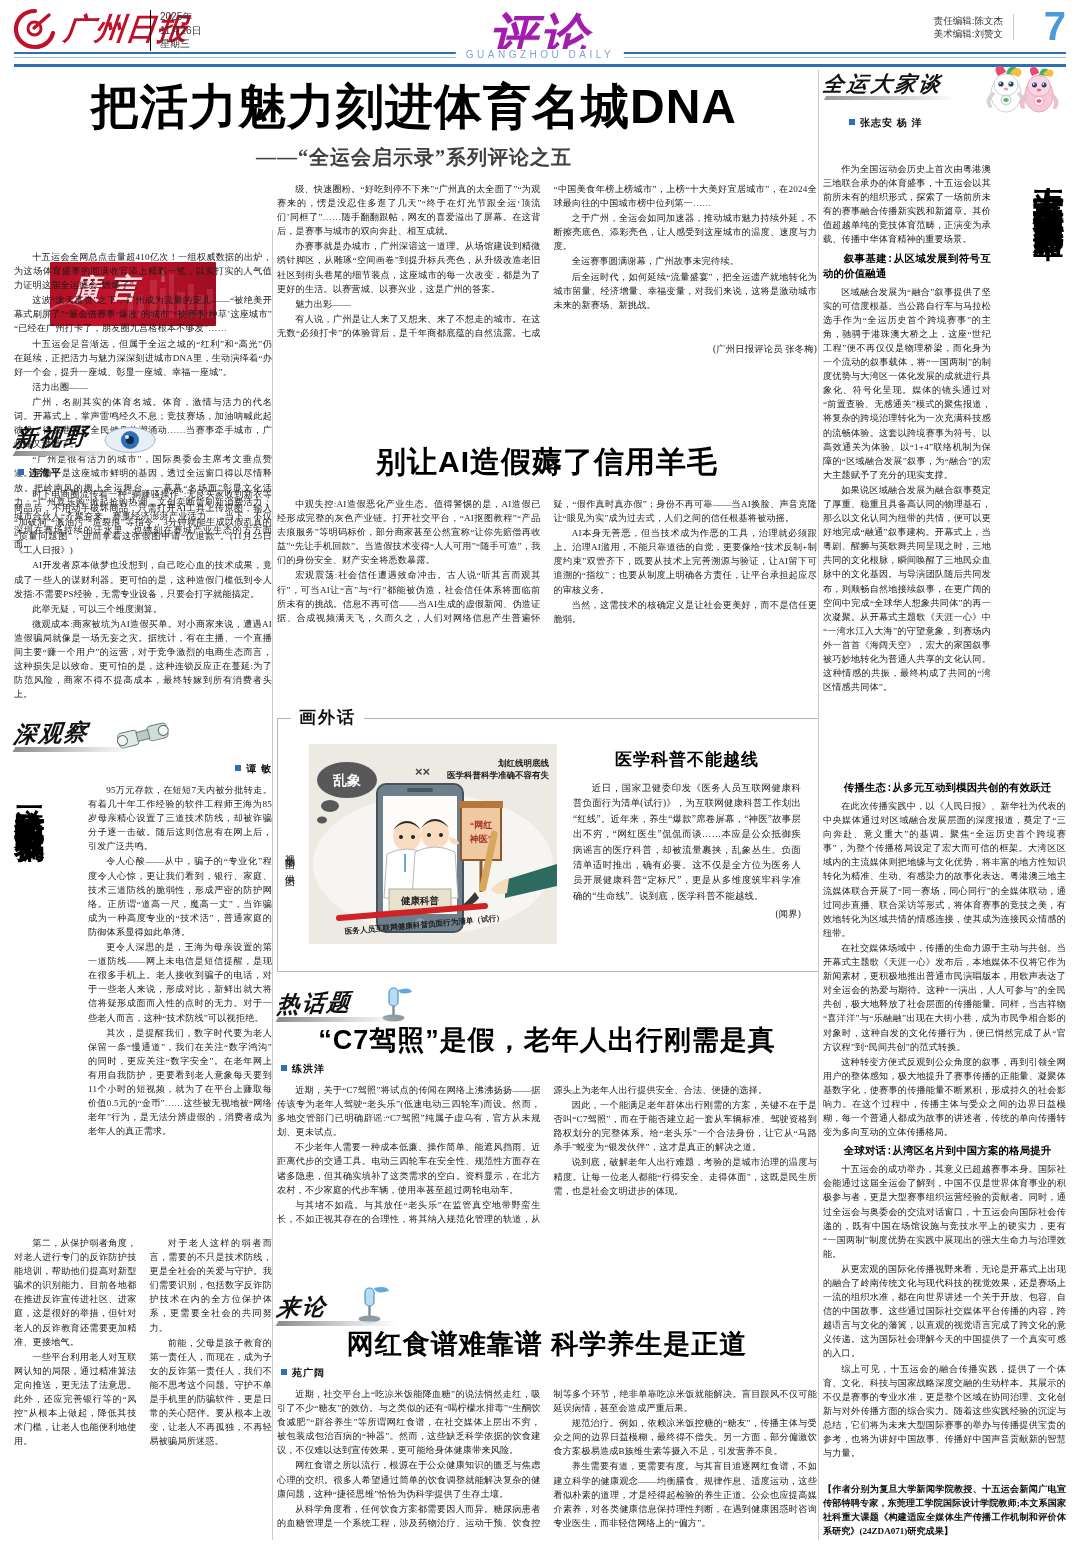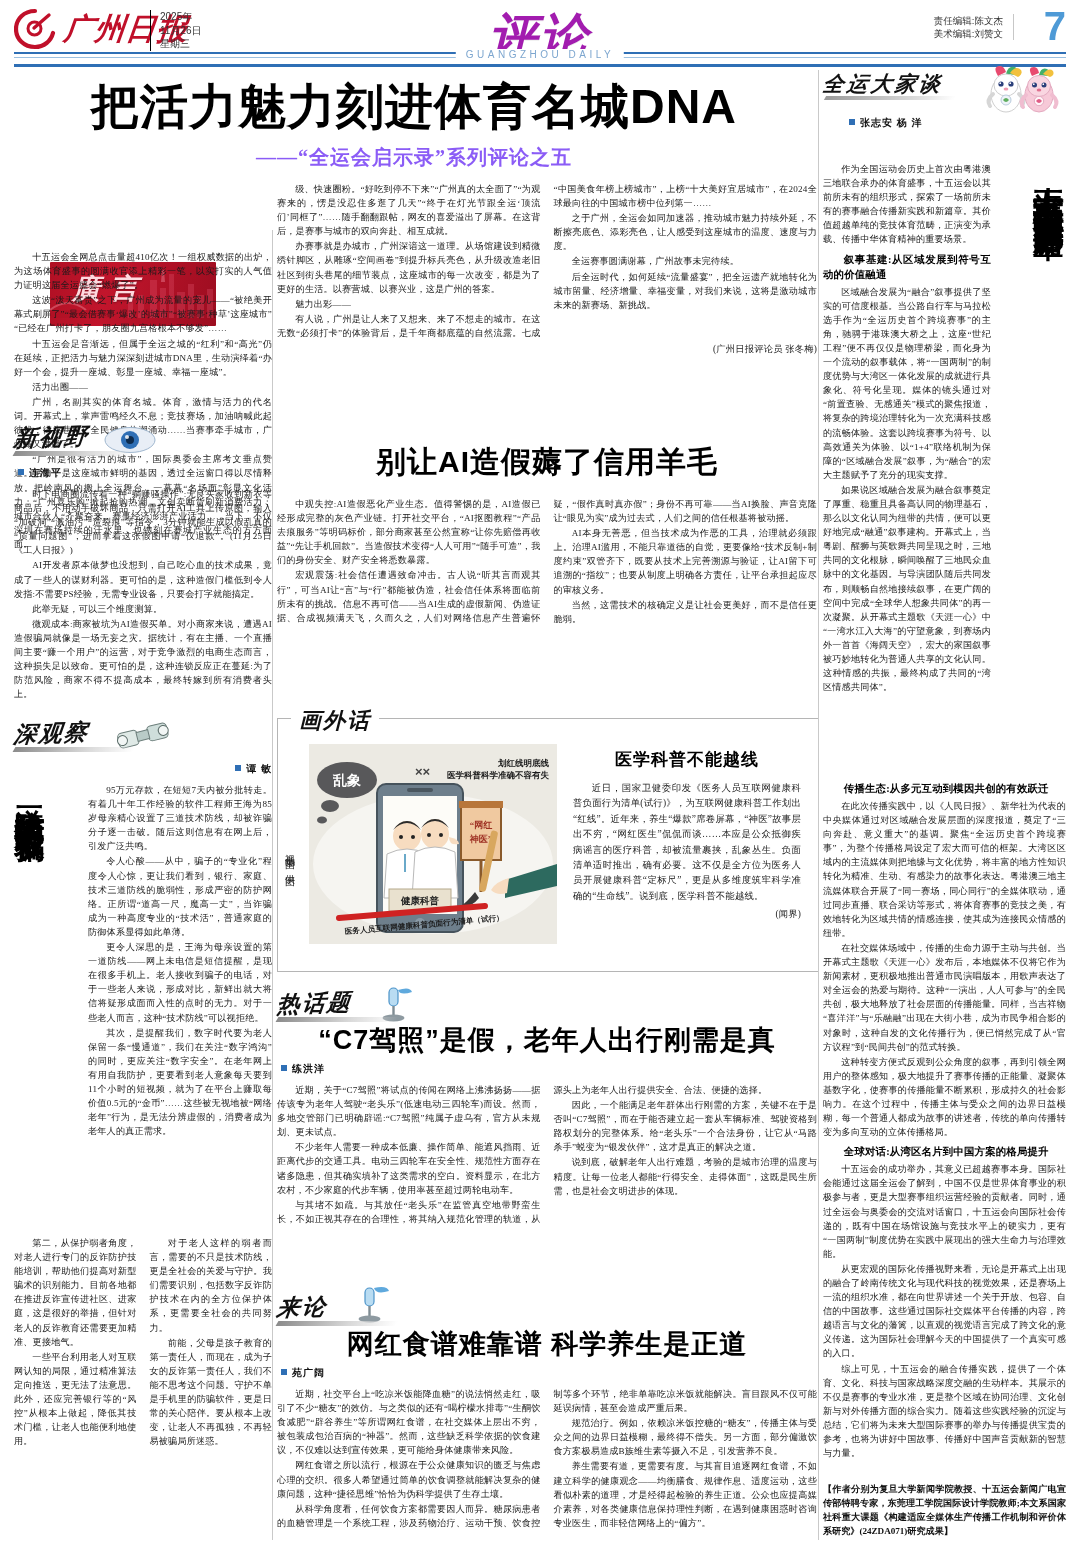--- a/index.html
+++ b/index.html
@@ -70,21 +70,21 @@
   
   .lead-head{position:absolute;left:14px;top:10px;width:800px;text-align:center;}
   .lead-title{
     font-family:"Liberation Sans","DejaVu Sans",sans-serif;
     font-size:48px;font-weight:bold;letter-spacing:1px;
     line-height:1.12;color:#000;
   }
   .lead-sub{
     margin-top:10px;
     font-family:"Liberation Serif",serif;
-    font-size:20px;font-weight:bold;color:#8b5cf6;letter-spacing:1px;
+    font-size:20px;font-weight:bold;color:#404040;letter-spacing:1px;
   }
 
   
   .gy-banner{
     position:absolute;left:50px;top:192px;width:166px;height:64px;
     background:linear-gradient(105deg,#b01024 0%,#c2152c 35%,#9c0d20 100%);
     overflow:hidden;border-radius:1px;
   }
   .gy-banner .sky{position:absolute;inset:0;opacity:.5;}
   .gy-banner .word{
@@ -158,21 +158,21 @@
   }
   .mascots{position:absolute;right:0;top:-6px;}
   .right-vert{
     position:absolute;right:0;top:95px;
     writing-mode:vertical-rl;text-orientation:upright;
     font-family:"Liberation Sans","DejaVu Sans",sans-serif;
     font-size:31px;font-weight:bold;letter-spacing:3px;
     line-height:1.05;color:#000;height:600px;
   }
   .sub-h{
-    font-family:Liberation Serif, serif;
+    font-family:Liberation Mono, monospace;
     font-size:10.4px;font-weight:bold;line-height:15px;
     margin:5px 0 3px 0;text-indent:2em;color:#000;
   }
   .note-block{
     font-family:"Liberation Serif",serif;
     font-size:9.1px;line-height:14px;text-align:justify;
     font-weight:bold;margin-top:4px;
   }
 
   .two-col{column-count:2;column-gap:13px;column-rule:none;}
@@ -336,21 +336,21 @@
           <p>宏观震荡:社会信任遭遇致命冲击。古人说“听其言而观其行”，可当AI让“言”与“行”都能被伪造，社会信任体系将面临前所未有的挑战。信息不再可信——当AI生成的虚假新闻、伪造证据、合成视频满天飞，久而久之，人们对网络信息产生普遍怀疑，“假作真时真亦假”；身份不再可靠——当AI换脸、声音克隆让“眼见为实”成为过去式，人们之间的信任根基将被动摇。</p>
           <p>AI本身无善恶，但当技术成为作恶的工具，治理就必须跟上。治理AI滥用，不能只靠道德的自觉，更要像给“技术反制+制度约束”双管齐下，既要从技术上完善溯源与验证，让AI留下可追溯的“指纹”；也要从制度上明确各方责任，让平台承担起应尽的审核义务。</p>
           <p>当然，这需技术的核确定义是让社会更美好，而不是信任更脆弱。</p>
         </div>
     </div>
 
     <div style="position:absolute;top:648px;left:0;width:100%;height:252px;">
       <div style="position:relative;height:100%;">
         <div style="position:absolute;left:0;top:0;width:100%;height:100%;border:1px solid #b5b5b5;"></div>
         <div style="position:absolute;left:14px;top:-12px;background:#fff;padding:0 8px;z-index:4;">
-          <span class="cn" style="font-family:'Liberation Serif',serif;font-size:22px;font-weight:bold;font-style:italic;letter-spacing:2px;margin-top:8px;">画外话</span>
+          <span class="cn" style="font-family:'Liberation Serif',serif;font-size:17px;font-weight:bold;letter-spacing:2px;margin-top:8px;">画外话</span>
         </div>
 
         <div style="position:absolute;left:6px;top:128px;" class="cap-vert">视觉中国 供图</div>
 
         <div class="cartoon" style="position:absolute;left:32px;top:26px;width:248px;height:200px;">
           <svg width="248" height="200" viewBox="0 0 248 200">
             <rect width="248" height="200" fill="#eceae3"></rect>
             <ellipse cx="124" cy="120" rx="120" ry="70" fill="#f6f5f1"></ellipse>
 
             <g>

